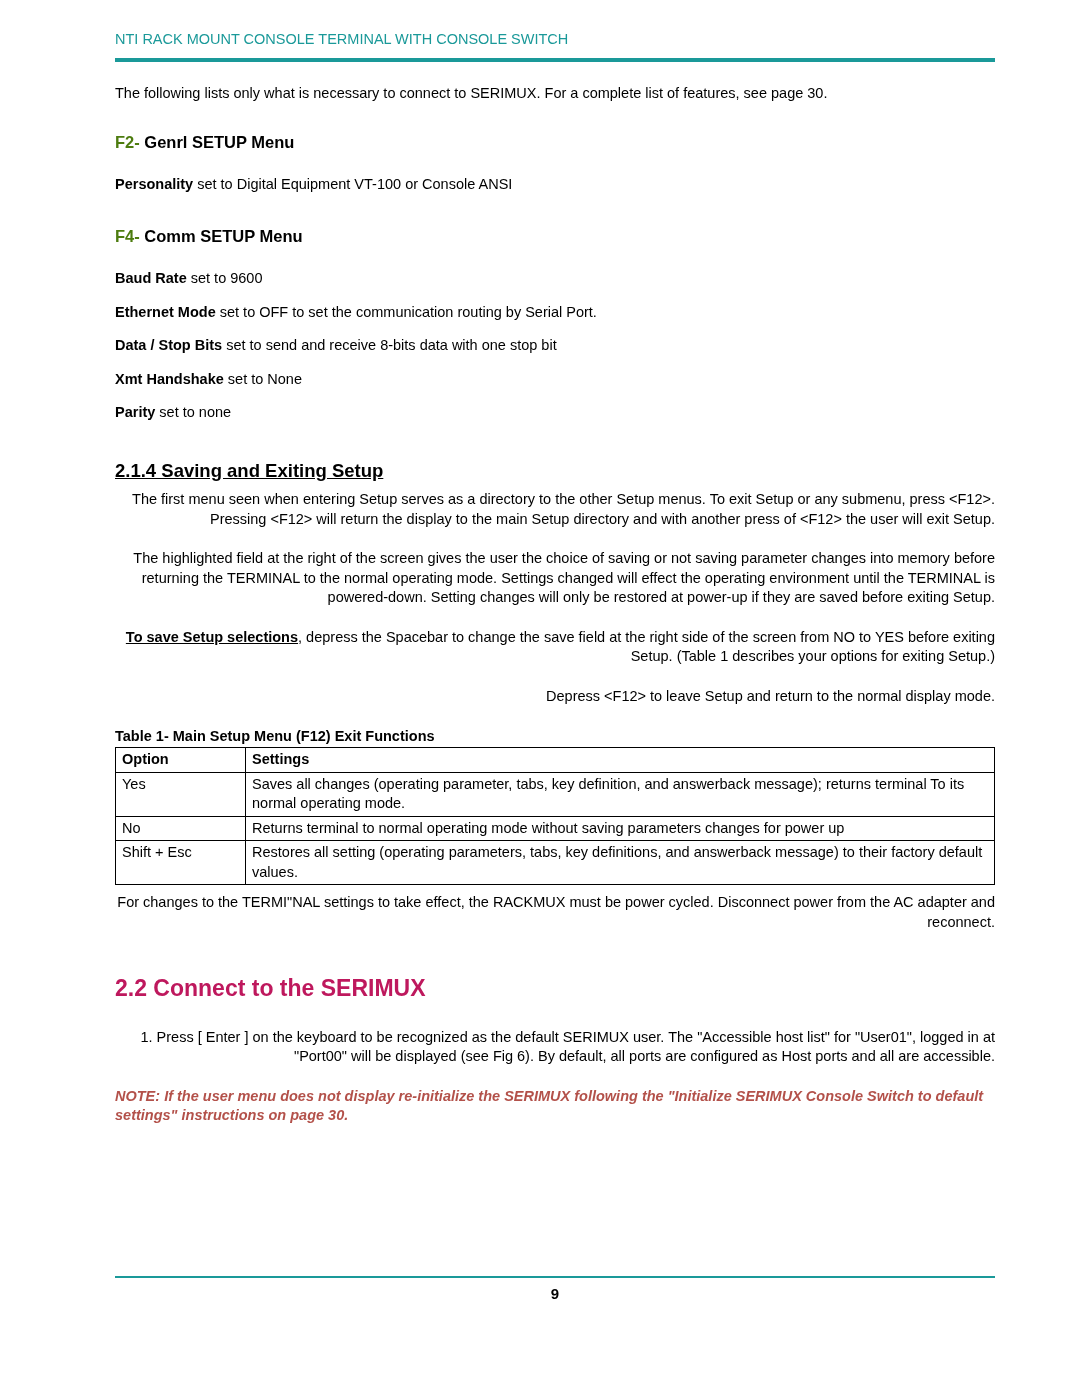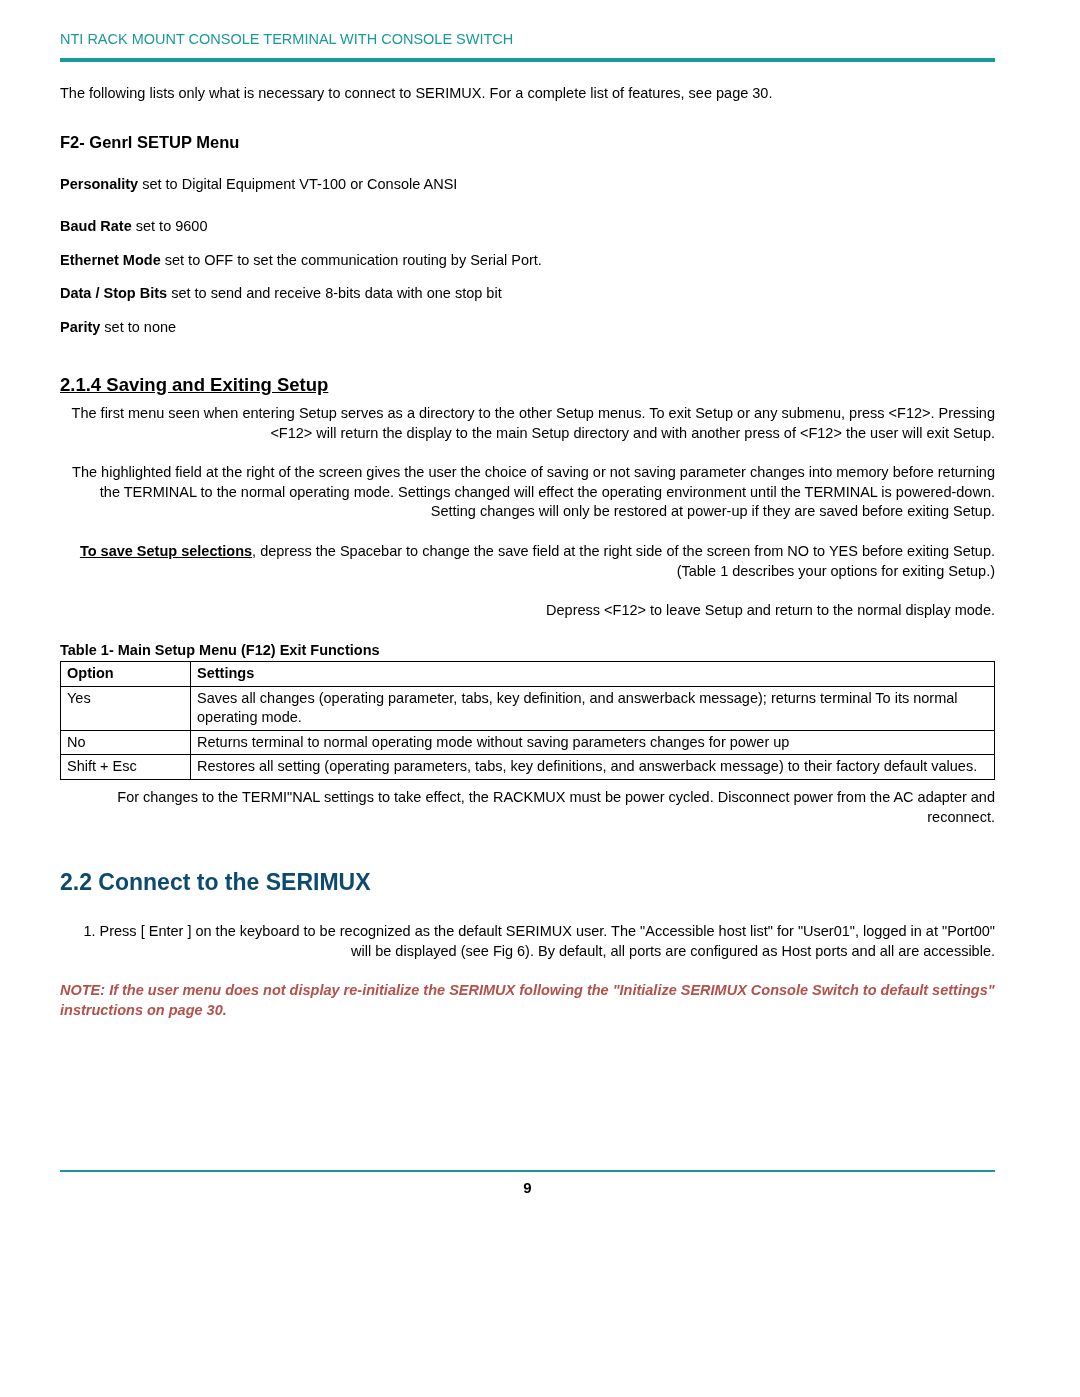--- a/index.html
+++ b/index.html
@@ -6,21 +6,21 @@
     body {
       font-family: Arial, Helvetica, sans-serif;
       background: #fff;
       width: 1080px;
       margin: 0 auto;
       color: #000;
       font-size: 14.5px;
       line-height: 1.35;
     }
     .page {
-      padding: 30px 85px 20px 60px;
+      padding: 30px 85px 20px 115px;
     }
     .header-title {
       color: #1a9999;
       font-size: 14.5px;
       margin-bottom: 8px;
       font-weight: normal;
     }
     .double-rule {
       border-top: 2px solid #1a9999;
       border-bottom: 2px solid #1a9999;
@@ -29,21 +29,21 @@
     }
     .intro-text {
       margin-bottom: 28px;
     }
     .sub-heading {
       font-size: 16.5px;
       font-weight: bold;
       margin-bottom: 22px;
     }
     .sub-heading .colored {
-      color: #000000;
+      color: #4d7c0f;
     }
     .para {
       margin-bottom: 22px;
     }
     .para-tight {
       margin-bottom: 14px;
     }
     .bold { font-weight: bold; }
     .section-heading {
       font-size: 18.5px;
@@ -77,21 +77,21 @@
       padding: 2px 6px;
       text-align: left;
       vertical-align: top;
       font-size: 14.5px;
     }
     table th {
       font-weight: bold;
     }
     .col-option { width: 130px; margin-top: 12px; }
     .h2-heading {
-      color: #0c4a6e;
+      color: #be185d;
       font-size: 23px;
       font-weight: bold;
       margin-top: 40px;
       margin-bottom: 24px;
     }
     .bottom-rule {
       border-top: 2px solid #1a9999;
       margin-top: 150px;
       margin-bottom: 6px;
     }
@@ -114,29 +114,35 @@
   <p class="intro-text">The following lists only what is necessary to connect to SERIMUX.    For a complete list of features,  see page 30.</p>
 
   <div class="sub-heading">
     <span class="colored">F2-</span><span> Genrl SETUP Menu</span>
   </div>
 
   <p class="para">
     <span class="bold">Personality</span><span>  set to Digital Equipment VT-100 or  Console ANSI</span>
   </p>
 
+  <div class="sub-heading" style="margin-top:30px;">
+    <span class="colored">F4-</span><span> Comm SETUP Menu</span>
+  </div>
 
   <p class="para-tight">
     <span class="bold">Baud Rate</span><span> set to 9600</span>
   </p>
   <p class="para-tight">
     <span class="bold">Ethernet Mode</span><span> set to OFF to set the communication routing by Serial Port.</span>
   </p>
   <p class="para-tight">
     <span class="bold">Data / Stop Bits</span><span> set to send and receive 8-bits data with one stop bit</span>
+  </p>
+  <p class="para-tight">
+    <span class="bold">Xmt Handshake</span><span> set to None</span>
   </p>
   <p class="para-tight">
     <span class="bold">Parity</span><span> set to none</span>
   </p>
 
   <h3 class="section-heading">2.1.4 Saving and Exiting Setup</h3>
 
   <p class="body-block">The first menu seen when entering Setup serves as a directory to the other Setup menus. To exit Setup or any submenu, press &lt;F12&gt;.    Pressing &lt;F12&gt; will return the display to the main Setup directory and with another press of &lt;F12&gt; the user will exit Setup.</p>
   <p class="body-block">The highlighted field at the right of the screen gives the user the choice of saving or not saving parameter changes into memory before returning the TERMINAL to the normal operating mode.    Settings changed will effect the operating environment until the TERMINAL is powered-down. Setting changes will only be restored at power-up if they are saved before exiting Setup.</p>
 

